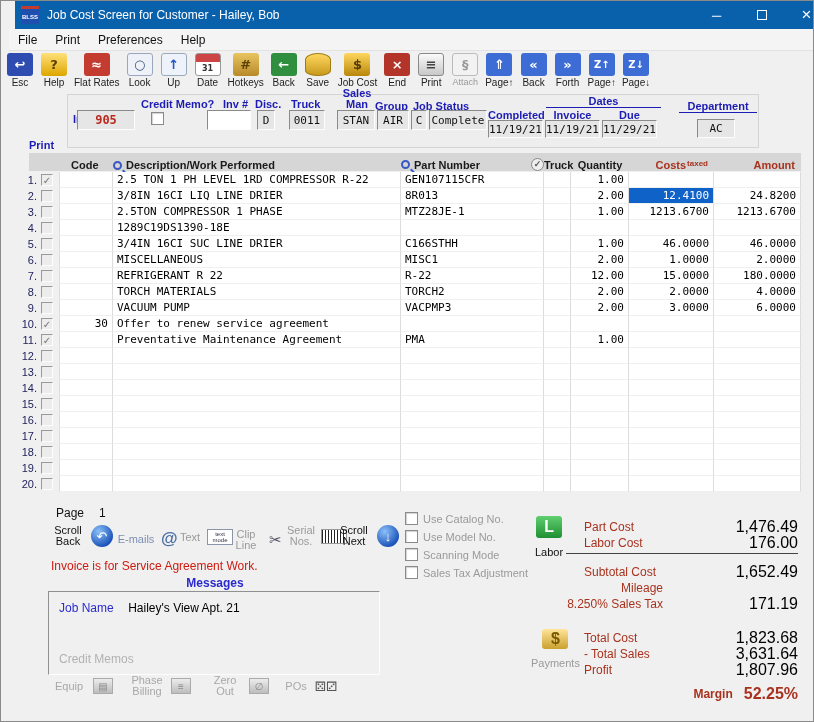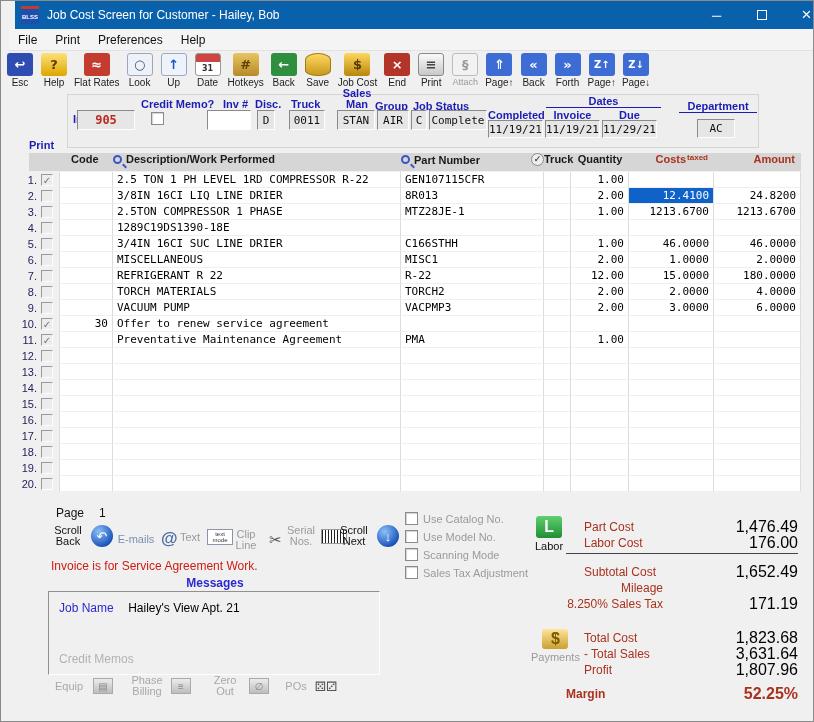--- a/index.html
+++ b/index.html
@@ -50,21 +50,21 @@
   .hdr-panel{left:66px;top:93px;width:692px;height:54px;background:#eeeeee;border:1px solid #d4d4d4;}
   .blab{color:#1c1cb4;font-size:11px;font-weight:bold;white-space:nowrap;}
   .fbox{background:#e6e6e6;border:1px solid #8a8a8a;border-bottom-color:#fdfdfd;border-right-color:#fdfdfd;font-family:"DejaVu Sans Mono",monospace;font-size:11px;color:#111;display:flex;align-items:center;justify-content:center;}
   .fbox.white{background:#ffffff;}
   .fbox.red-val{color:#bb2a1f;font-weight:bold;font-size:12px;}
   .cb{display:inline-block;width:13px;height:13px;background:#fff;border:1px solid #8a8a8a;box-shadow:inset 1px 1px 1px rgba(0,0,0,.18);}
   .blue-line{background:#1c1cb4;height:1px;}
 
   
   .print-label{left:28px;top:138px;}
-  .grid-header{left:28px;top:152px;width:772px;height:18px;background:#d6d6d6;display:flex;align-items:flex-start;font-size:11px;font-weight:bold;color:#1a1a1a;}
+  .grid-header{left:28px;top:152px;width:772px;height:18px;background:#d6d6d6;display:flex;align-items:flex-end;font-size:11px;font-weight:bold;color:#1a1a1a;}
   .gh{white-space:nowrap;display:flex;align-items:center;gap:4px;}
   .gh-spacer{width:30px;}
   .gh.code{width:54px;padding-left:12px;}
   .gh.desc{width:288px;}
   .gh.part{width:143px;}
   .gh.truck{width:27px;}
   .gh.qty{width:58px;justify-content:center;}
   .gh.cost{width:85px;justify-content:flex-end;padding-right:6px;gap:1px;}
   .gh.amount{width:87px;justify-content:flex-end;padding-right:6px;}
   .hdr-red{color:#a8321e;}
@@ -101,21 +101,21 @@
   .sph-back::after{content:"↶";}
   .sph-next::after{content:"↓";}
   .at-icon{color:#4a6fa5;font-size:17px;font-weight:bold;}
   .at-icon::after{content:"@";}
   .text-mode-icon{width:26px;height:16px;border:1px solid #8a95a8;background:#fff;font-size:6px;line-height:6px;color:#334;padding:1px;overflow:hidden;text-align:center;}
   .scissors-icon{color:#556;font-size:15px;}
   .scissors-icon::after{content:"✂";}
   .barcode-icon{width:26px;height:15px;border:1px solid #999;background:repeating-linear-gradient(90deg,#222 0 1px,#fff 1px 3px,#222 3px 4px,#fff 4px 6px);}
   .optrow{display:flex;align-items:center;gap:5px;}
   .opt-label{font-size:11px;color:#9a9a9a;white-space:nowrap;}
-  .vgroup{display:flex;flex-direction:column;align-items:center;gap:2px;text-align:right;}
+  .vgroup{display:flex;flex-direction:column;align-items:center;gap:8px;text-align:right;}
   .labor-icon{width:26px;height:22px;border-radius:3px;background:linear-gradient(#5fcf6f,#1f8f33);color:#fff;font-weight:bold;display:flex;align-items:center;justify-content:center;}
   .labor-icon::after{content:"L";}
   .labor-label{font-size:11px;color:#111;}
   .payments-icon{width:26px;height:20px;border-radius:3px;background:linear-gradient(#ffe49a,#caa02e);color:#7a5a00;font-weight:bold;display:flex;align-items:center;justify-content:center;}
   .payments-icon::after{content:"$";}
   .pay-label{font-size:11px;color:#9a9a9a;}
   .notice{color:#cf1b10;font-size:12px;white-space:nowrap;}
   .messages-label{width:332px;text-align:center;color:#2a2ad0;font-size:12px;font-weight:bold;}
   .msgbox{width:332px;height:84px;border:1px solid #909090;border-bottom-color:#fdfdfd;border-right-color:#fdfdfd;padding:6px 10px;position:absolute;}
   .msg-jobname-label{color:#2a2ad0;font-size:12px;}
@@ -125,21 +125,21 @@
   .totals{left:565px;top:518px;width:232px;}
   .trow{display:flex;height:16px;align-items:center;}
   .tlabel{width:97px;white-space:nowrap;color:#a8321e;font-size:12px;}
   .tlabel.ind{padding-left:18px;}
   .tlabel.right{text-align:right;}
   .tval{flex:1;text-align:right;font-size:16px;color:#000;white-space:nowrap;}
   .tline{border-top:1px solid #444;height:1px;margin:2px 0;}
   .trow.gap8{margin-top:10px;}
   .trow.gap18{margin-top:18px;}
   .trow.margin{margin-top:8px;}
-  .trow.margin .tlabel{width:auto;flex:1;padding-right:4px;}
+  .trow.margin .tlabel{width:auto;flex:1;text-align:right;padding-right:11px;}
   .trow.margin .tval{flex:0 0 auto;color:#a8321e;font-weight:bold;}
   .trow.margin .tlabel{font-weight:bold;}
 
   .actions{display:flex;gap:14px;align-items:center;}
   .actgrp{display:flex;align-items:center;gap:4px;}
   .act-label{font-size:11px;color:#a8a8a8;width:40px;text-align:center;line-height:11px;}
   .gray-icon{width:20px;height:16px;background:linear-gradient(#ececec,#bdbdbd);border:1px solid #aaa;color:#8a8a8a;font-size:10px;display:flex;align-items:center;justify-content:center;}
   .gi-equip::after{content:"▤";}
   .gi-phase::after{content:"≡";}
   .gi-zero::after{content:"∅";}

